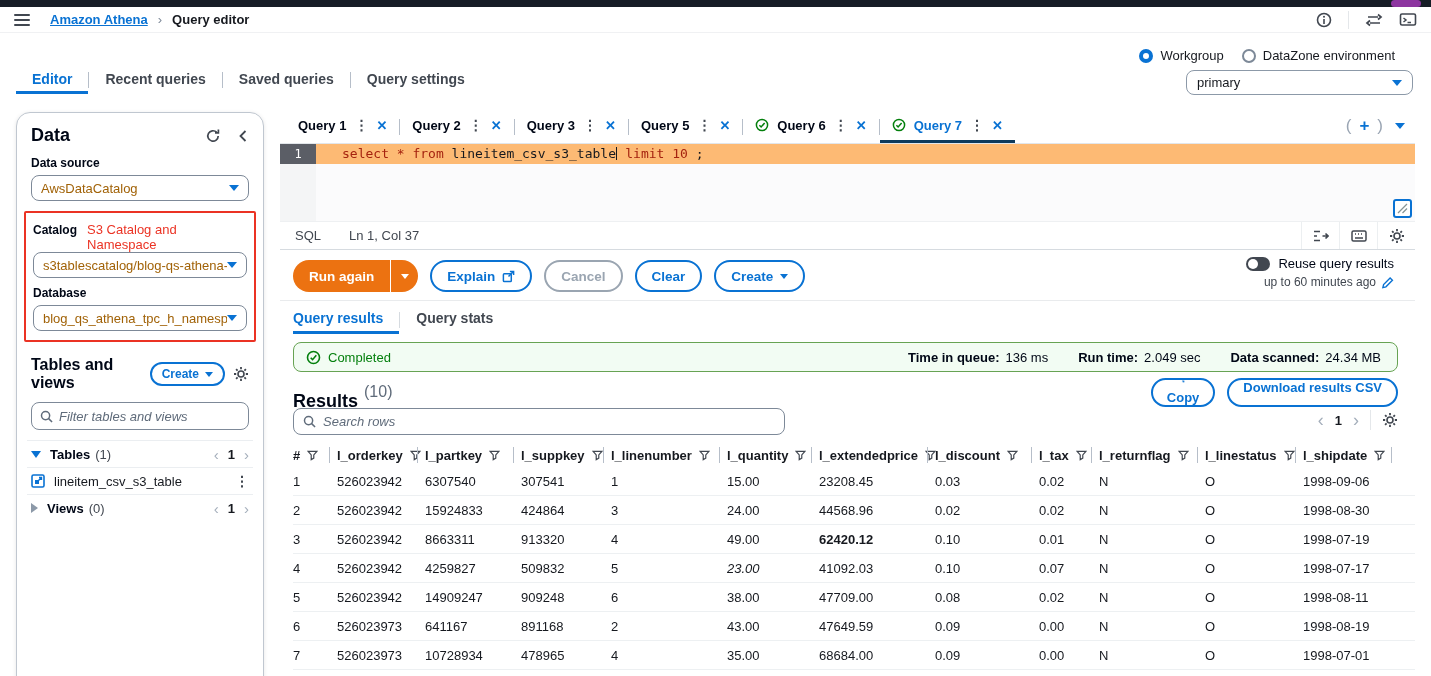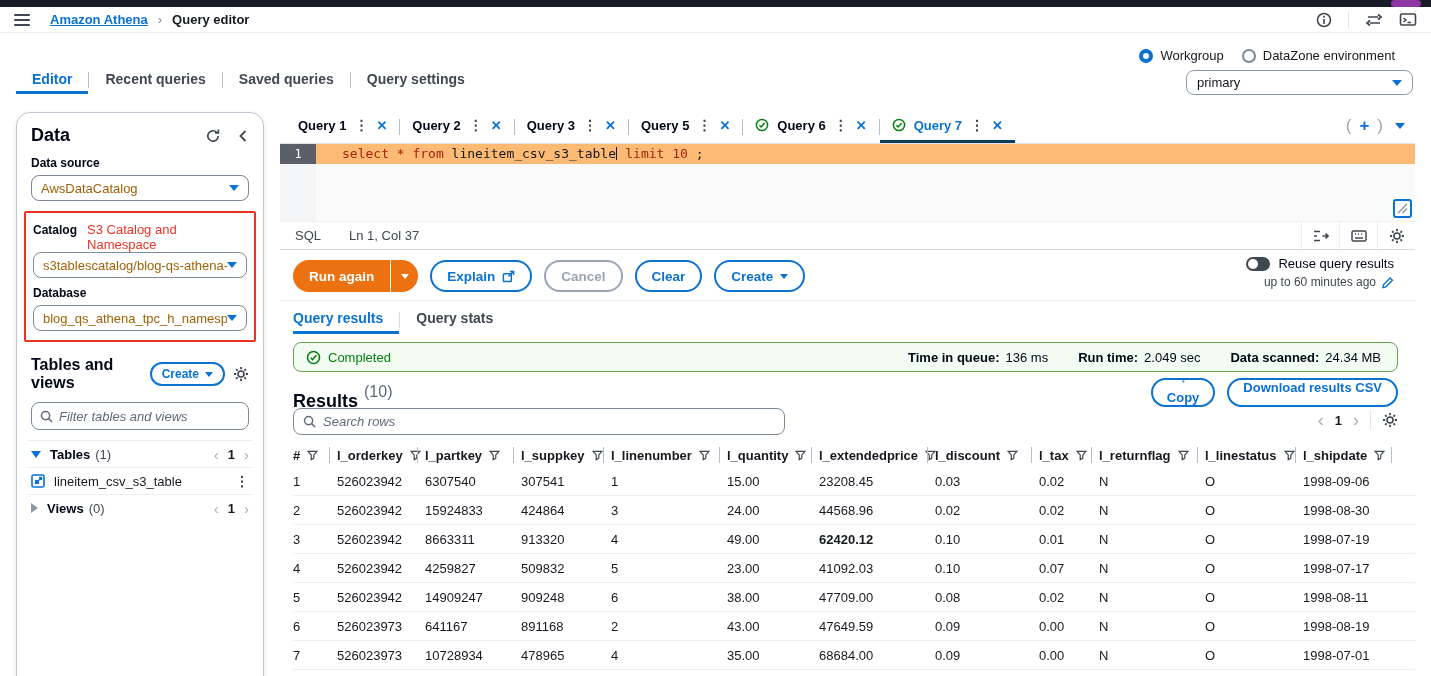--- a/index.html
+++ b/index.html
@@ -651,21 +651,21 @@
             <div class="td" style="width: 106px;">N</div>
             <div class="td" style="width: 98px;">O</div>
             <div class="td" style="width: 96px;">1998-07-19</div>
           </div>
           <div class="tr">
             <div class="td" style="width: 44px;">4</div>
             <div class="td" style="width: 88px;">526023942</div>
             <div class="td" style="width: 96px;">4259827</div>
             <div class="td" style="width: 90px;">509832</div>
             <div class="td" style="width: 116px;">5</div>
-            <div class="td" style="width: 92px;">23.00</div>
+            <div class="td" style="width: 92px; font-style: italic;">23.00</div>
             <div class="td" style="width: 116px;">41092.03</div>
             <div class="td" style="width: 104px;">0.10</div>
             <div class="td" style="width: 60px;">0.07</div>
             <div class="td" style="width: 106px;">N</div>
             <div class="td" style="width: 98px;">O</div>
             <div class="td" style="width: 96px;">1998-07-17</div>
           </div>
           <div class="tr">
             <div class="td" style="width: 44px;">5</div>
             <div class="td" style="width: 88px;">526023942</div>

